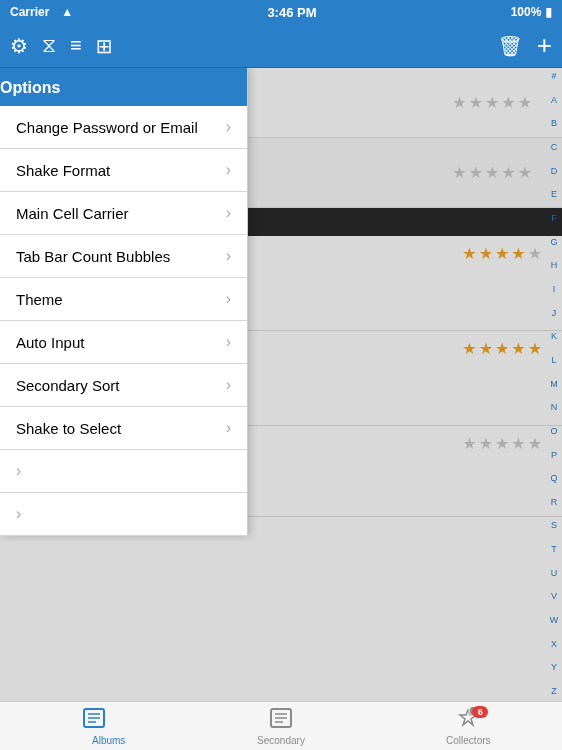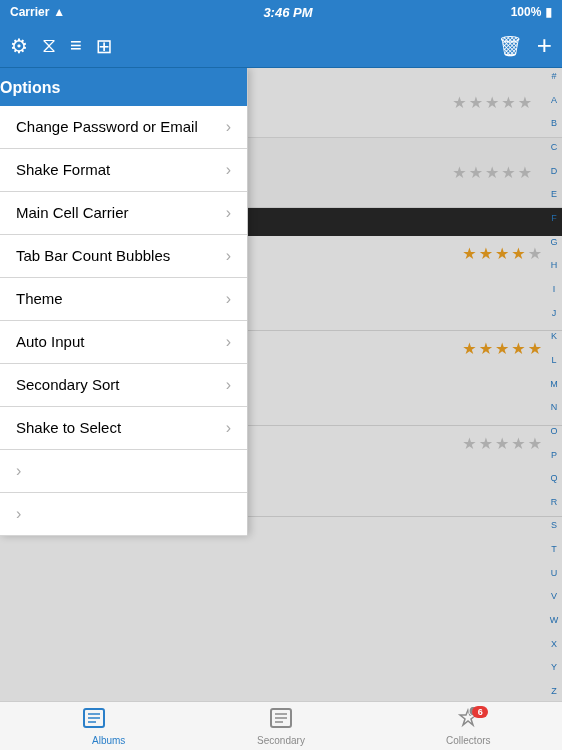--- a/index.html
+++ b/index.html
@@ -17,22 +17,22 @@
       background: #2a7fc9;
       height: 24px;
       display: flex;
       align-items: center;
       justify-content: space-between;
       padding: 0 10px;
       color: white;
       font-size: 12px;
       font-weight: 600;
     }
-    .status-left { display: flex; align-items: center; gap: 4px; }
-    .status-center { font-size: 13px; font-weight: 600; font-style: italic; }
+    .status-left { display: flex; align-items: center; gap: 12px; }
+    .status-center { font-size: 13px; font-weight: 600; }
     .status-right { display: flex; align-items: center; gap: 4px; }
 
     
     .toolbar {
       background: #2a7fc9;
       height: 44px;
       display: flex;
       align-items: center;
       justify-content: space-between;
       padding: 0 10px;
@@ -207,21 +207,21 @@
     .options-header {
       background: #2a7fc9;
       color: white;
       font-size: 16px;
       font-weight: 600;
       padding: 11px 0;
       height: 38px;
     }
     .options-item {
       display: flex;
-      align-items: flex-start;
+      align-items: center;
       justify-content: space-between;
       padding: 12px 16px 12px 16px;
       border-bottom: 1px solid #d5d5d5;
       background: white;
       cursor: pointer;
     }
     .options-item-label {
       font-size: 15px;
       color: #000;
     }

